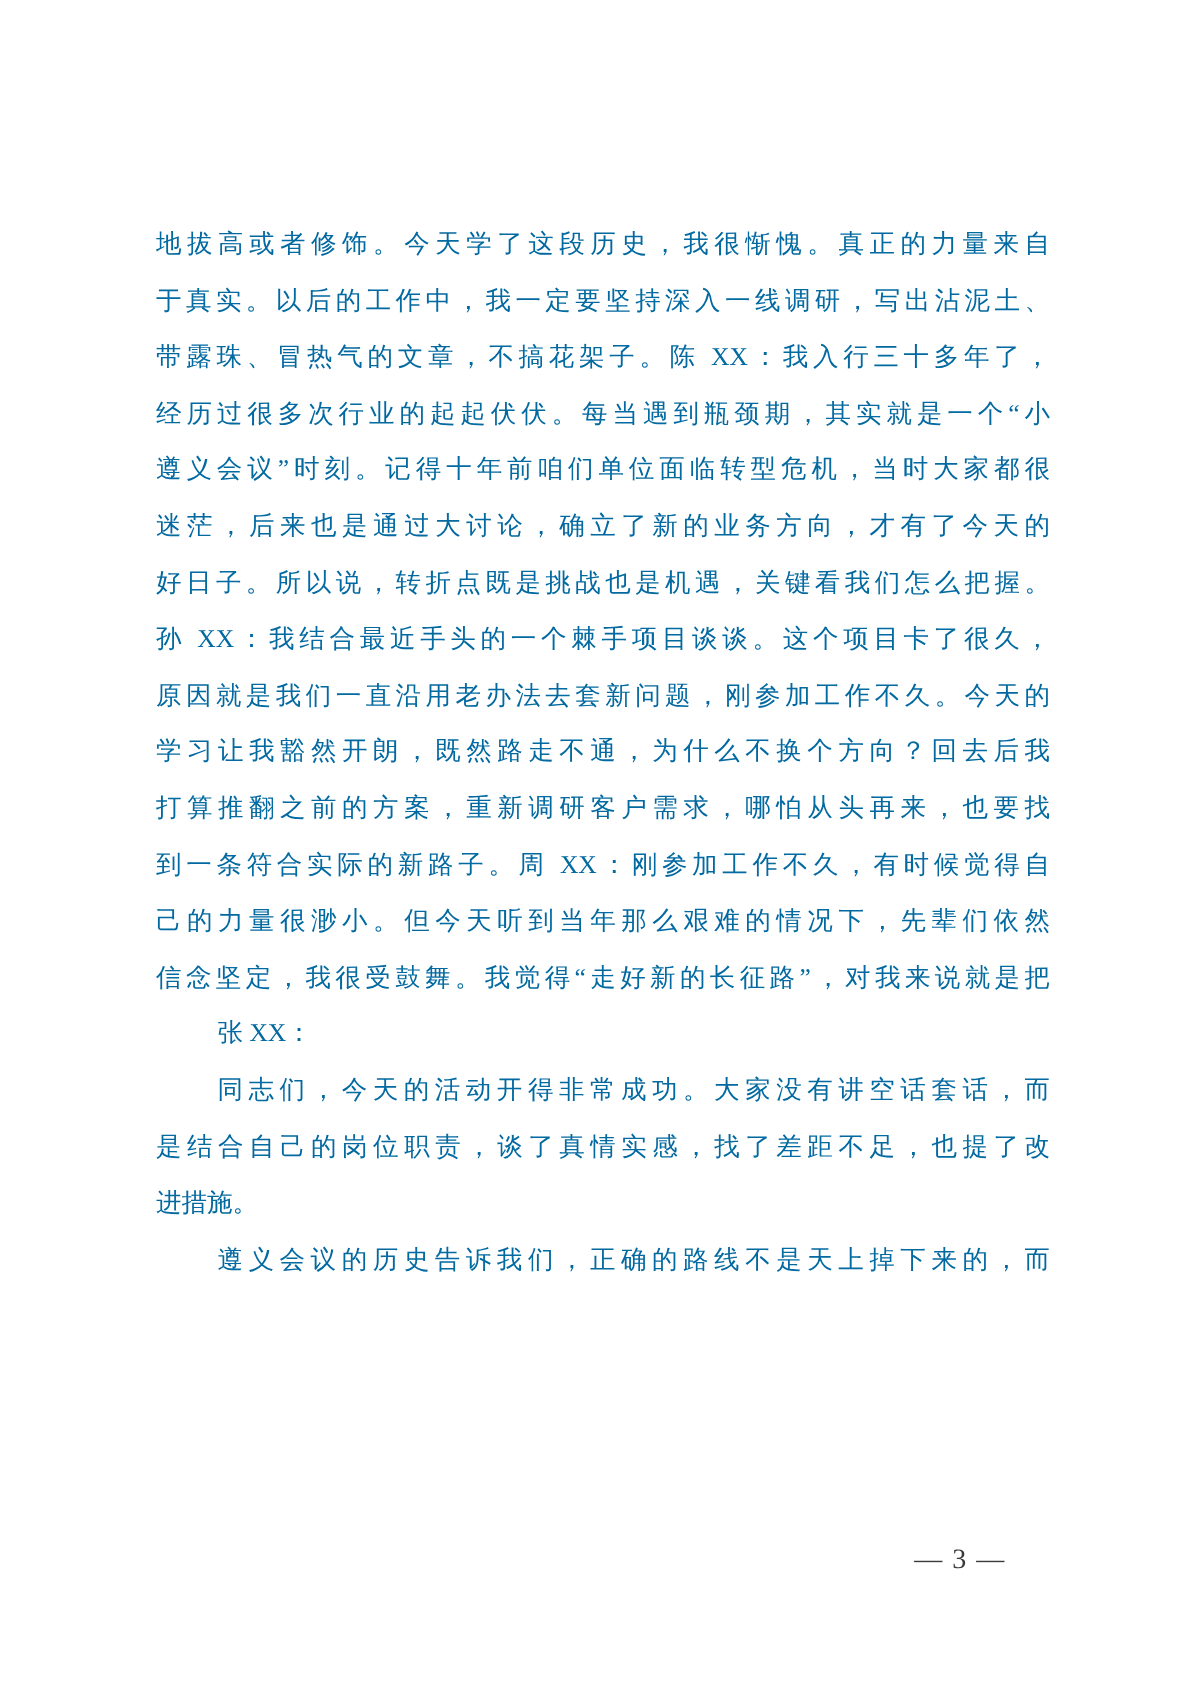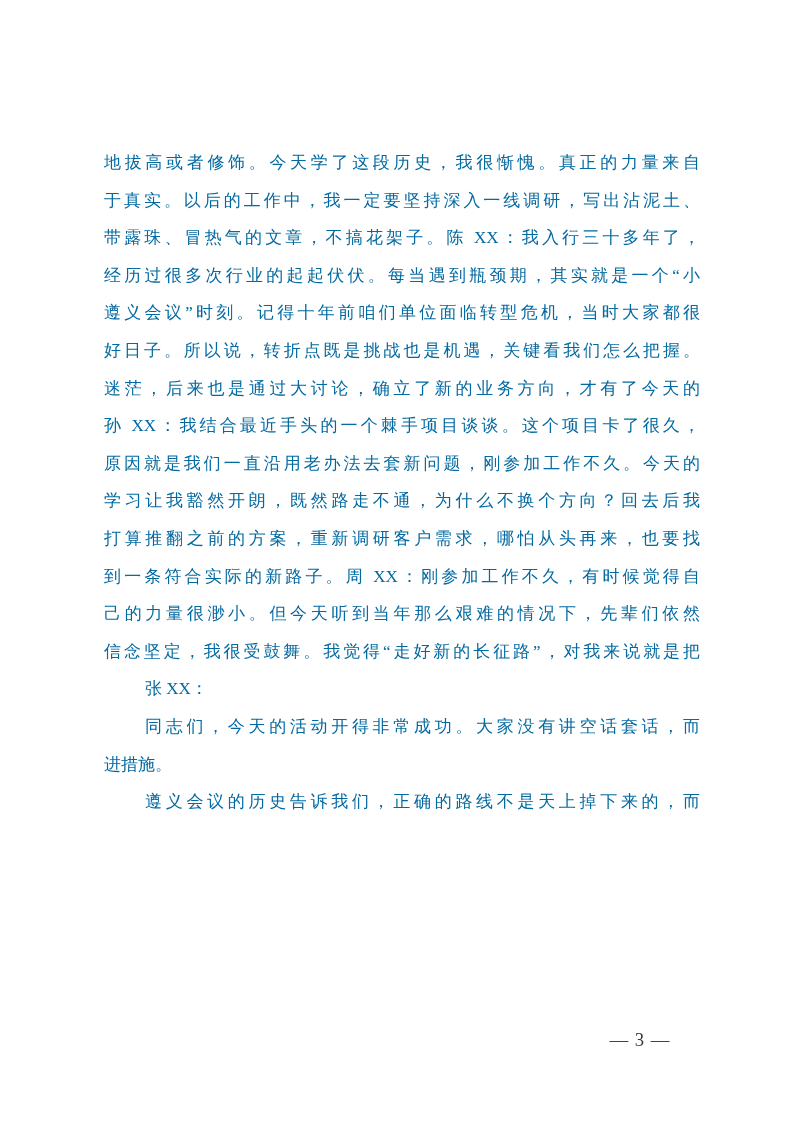--- a/index.html
+++ b/index.html
@@ -53,28 +53,29 @@
 </head>
 <body>
 
 <div class="page">
   <div class="text-block">
       <div class="line just">地拔高或者修饰。今天学了这段历史，我很惭愧。真正的力量来自</div>
       <div class="line just">于真实。以后的工作中，我一定要坚持深入一线调研，写出沾泥土、</div>
       <div class="line just">带露珠、冒热气的文章，不搞花架子。陈 XX：我入行三十多年了，</div>
       <div class="line just">经历过很多次行业的起起伏伏。每当遇到瓶颈期，其实就是一个“小</div>
       <div class="line just">遵义会议”时刻。记得十年前咱们单位面临转型危机，当时大家都很</div>
+      <div class="line just">迷茫，后来也是通过大讨论，确立了新的业务方向，才有了今天的</div>
       <div class="line just">好日子。所以说，转折点既是挑战也是机遇，关键看我们怎么把握。</div>
-      <div class="line just">迷茫，后来也是通过大讨论，确立了新的业务方向，才有了今天的</div>
       <div class="line just">孙 XX：我结合最近手头的一个棘手项目谈谈。这个项目卡了很久，</div>
       <div class="line just">原因就是我们一直沿用老办法去套新问题，刚参加工作不久。今天的</div>
       <div class="line just">学习让我豁然开朗，既然路走不通，为什么不换个方向？回去后我</div>
       <div class="line just">打算推翻之前的方案，重新调研客户需求，哪怕从头再来，也要找</div>
       <div class="line just">到一条符合实际的新路子。周 XX：刚参加工作不久，有时候觉得自</div>
       <div class="line just">己的力量很渺小。但今天听到当年那么艰难的情况下，先辈们依然</div>
       <div class="line just">信念坚定，我很受鼓舞。我觉得“走好新的长征路”，对我来说就是把</div>
       <div class="line indent">张 XX：</div>
       <div class="line indent just">同志们，今天的活动开得非常成功。大家没有讲空话套话，而</div>
+      <div class="line just">是结合自己的岗位职责，谈了真情实感，找了差距不足，也提了改</div>
       <div class="line">进措施。</div>
       <div class="line indent just">遵义会议的历史告诉我们，正确的路线不是天上掉下来的，而</div>
     </div>
   <div class="page-number">— 3 —</div>
 </div>
 
 </body></html>

